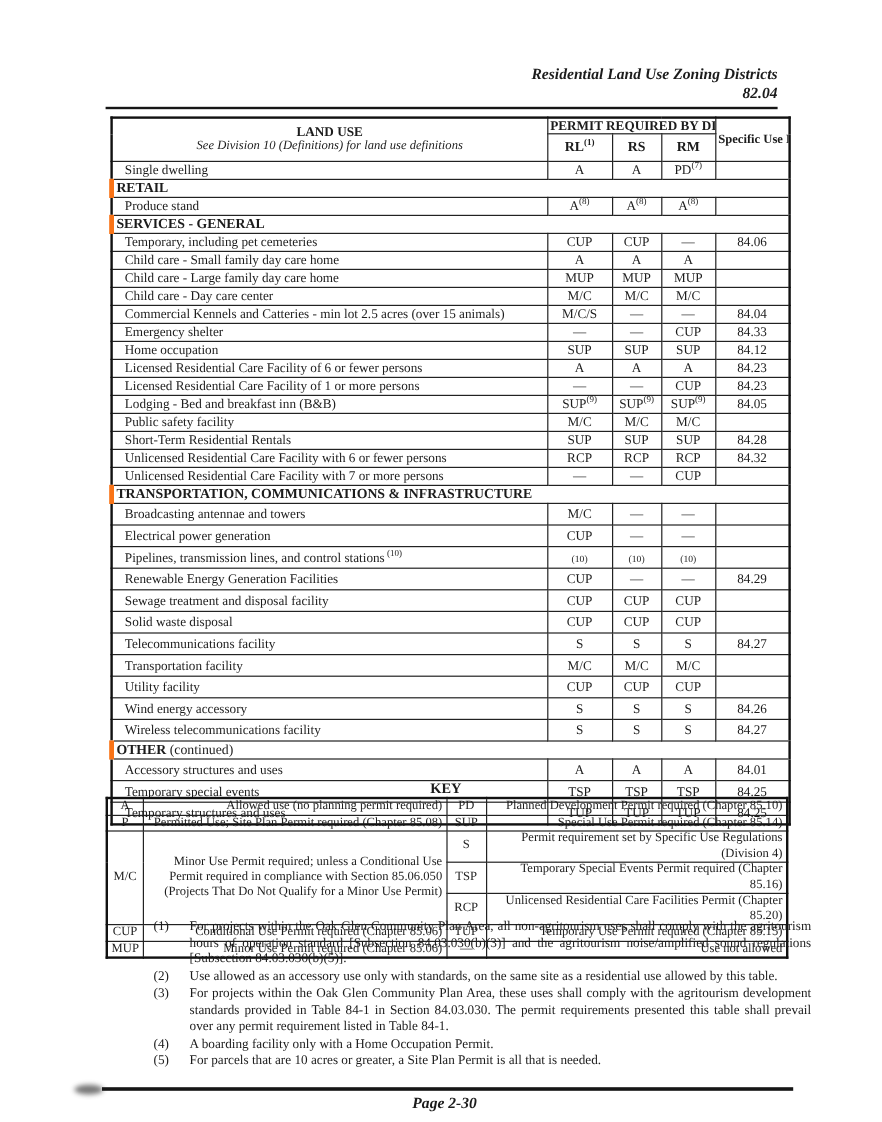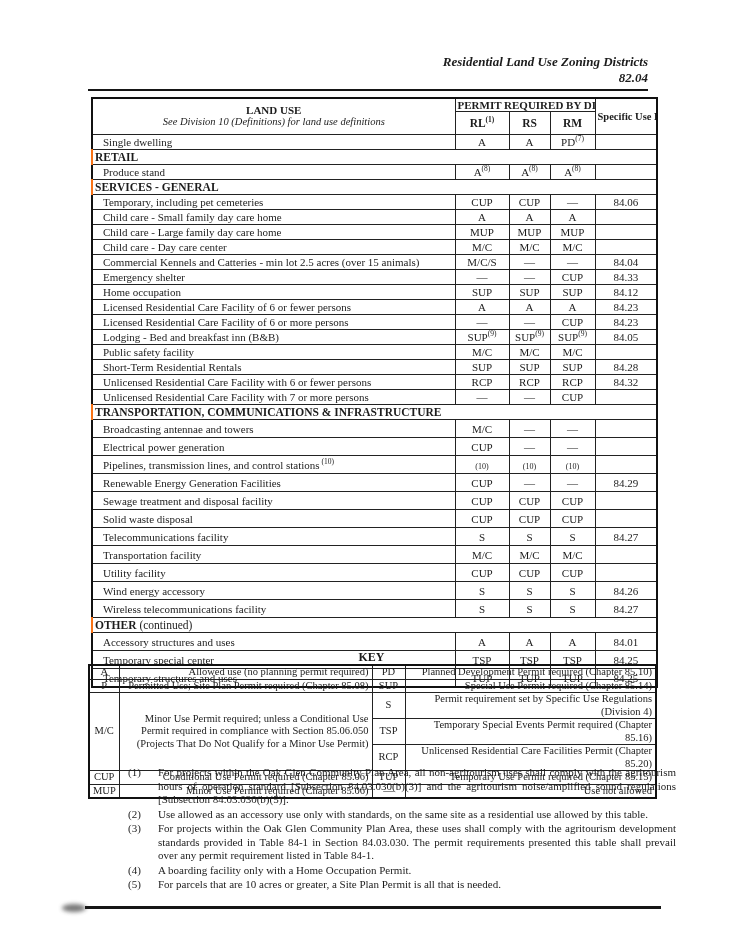--- a/index.html
+++ b/index.html
@@ -35,21 +35,21 @@
   .landuse-sub{font-weight:normal;font-style:italic;font-size:10.5px;}
   .permit-group-th{font-size:11px;line-height:12px;padding:1px 14px;white-space:normal;}
   .district-th{height:22px;font-size:11.5px;}
   .specific-th{white-space:normal;font-size:10.5px;line-height:12px;padding:0 6px;}
   .use-row td{height:14px;}
   .use-row.tall td{height:17px;}
   td.landuse-cell{text-align:left;padding-left:10px;}
   td.permit-cell,td.reg-cell{text-align:center;}
   .section-row td{
     height:14px;font-weight:bold;font-size:11.5px;text-align:left;padding-left:2px;
-    border-left:2px solid #f97316;border-right:2px solid #111;
+    border-left:4px solid #f97316;border-right:2px solid #111;
   }
   .section-row .suffix{font-weight:normal;}
   .sup{font-size:7.5px;vertical-align:super;line-height:0;}
   .tiny{font-size:8px;}
   
   .key-title{
     position:absolute;top:650px;left:88px;width:567px;text-align:center;
     font-weight:bold;font-size:12px;
   }
   .key-table{
@@ -185,21 +185,21 @@
           <td class="reg-cell">84.12</td>
         </tr>
         <tr class="use-row">
           <td class="landuse-cell"><span>Licensed Residential Care Facility of 6 or fewer persons</span></td>
           <td class="permit-cell"><span>A</span></td>
           <td class="permit-cell"><span>A</span></td>
           <td class="permit-cell"><span>A</span></td>
           <td class="reg-cell">84.23</td>
         </tr>
         <tr class="use-row">
-          <td class="landuse-cell"><span>Licensed Residential Care Facility of 6 or more persons</span></td>
+          <td class="landuse-cell"><span>Licensed Residential Care Facility of 1 or more persons</span></td>
           <td class="permit-cell"><span>—</span></td>
           <td class="permit-cell"><span>—</span></td>
           <td class="permit-cell"><span>CUP</span></td>
           <td class="reg-cell">84.23</td>
         </tr>
         <tr class="use-row">
           <td class="landuse-cell"><span>Lodging - Bed and breakfast inn (B&amp;B)</span></td>
           <td class="permit-cell"><span>SUP</span><span class="sup">(9)</span></td>
           <td class="permit-cell"><span>SUP</span><span class="sup">(9)</span></td>
           <td class="permit-cell"><span>SUP</span><span class="sup">(9)</span></td>
@@ -317,21 +317,21 @@
           <td colspan="5"><b>OTHER</b><span class="suffix"> (continued)</span></td>
         </tr>
         <tr class="use-row tall">
           <td class="landuse-cell"><span>Accessory structures and uses</span></td>
           <td class="permit-cell"><span>A</span></td>
           <td class="permit-cell"><span>A</span></td>
           <td class="permit-cell"><span>A</span></td>
           <td class="reg-cell">84.01</td>
         </tr>
         <tr class="use-row tall">
-          <td class="landuse-cell"><span>Temporary special center</span></td>
+          <td class="landuse-cell"><span>Temporary special events</span></td>
           <td class="permit-cell"><span>TSP</span></td>
           <td class="permit-cell"><span>TSP</span></td>
           <td class="permit-cell"><span>TSP</span></td>
           <td class="reg-cell">84.25</td>
         </tr>
         <tr class="use-row tall">
           <td class="landuse-cell"><span>Temporary structures and uses</span></td>
           <td class="permit-cell"><span>TUP</span></td>
           <td class="permit-cell"><span>TUP</span></td>
           <td class="permit-cell"><span>TUP</span></td>
@@ -410,14 +410,15 @@
         </div>
         <div class="note-item">
           <span class="note-num">(5)</span>
           <span class="note-text">For parcels that are 10 acres or greater, a Site Plan Permit is all that is needed.</span>
         </div>
       </div>
   </div>
 
   <div class="footer-smudge"></div>
   <div class="footer-line"></div>
+  <div class="footer-page">Page 2-30</div>
 
 </div>
 
 </body></html>

